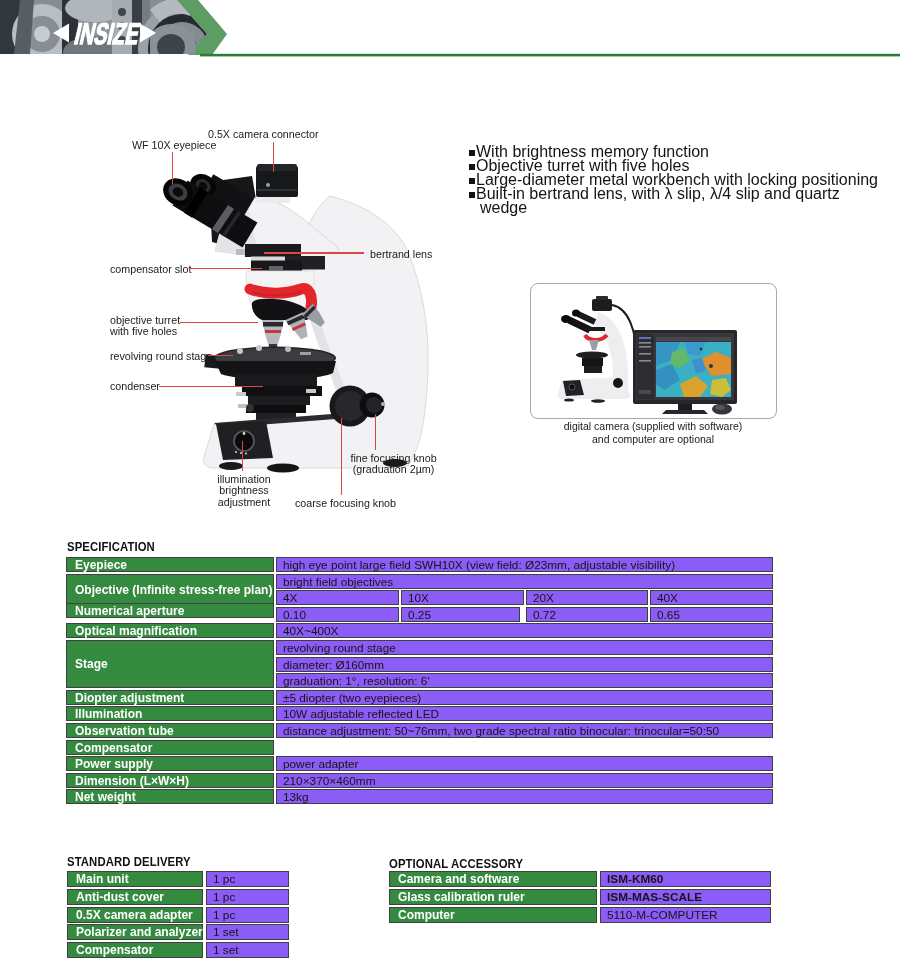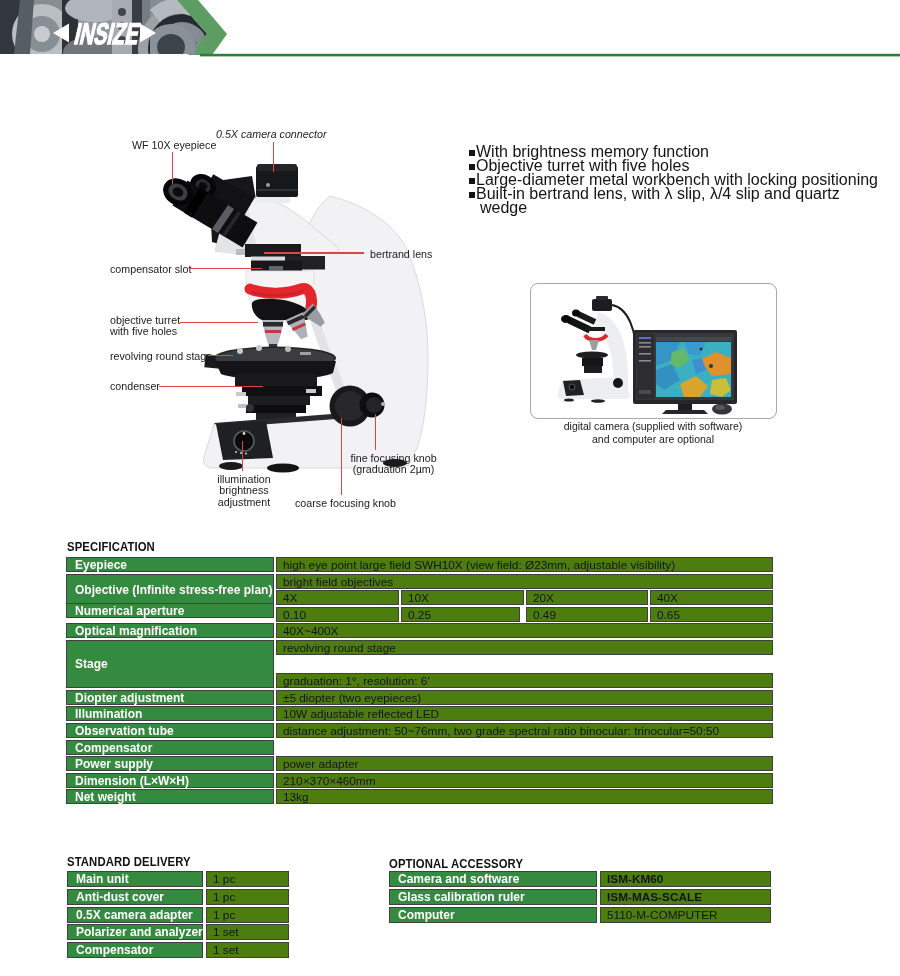--- a/index.html
+++ b/index.html
@@ -4,21 +4,21 @@
 <style>
 html,body{margin:0;padding:0;background:#fff;}
 #page{position:relative;width:900px;height:976px;background:#fff;overflow:hidden;
   font-family:"Liberation Sans",sans-serif;}
 .abs{position:absolute;}
 .lbl{position:absolute;font-size:10.7px;color:#1b1b1b;white-space:nowrap;line-height:11.3px;}
 .rl{position:absolute;background:#e04545;}
 .hd{position:absolute;font-size:12.2px;font-weight:bold;color:#111;letter-spacing:0.1px;transform:scaleX(0.93);transform-origin:0 0;}
 .g{position:absolute;background:#348a3e;border:1px solid #404040;color:#fff;font-weight:bold;
    font-size:12px;padding-left:8px;box-sizing:border-box;display:flex;align-items:center;white-space:nowrap;}
-.v{position:absolute;background:#4d7c0f;border:1px solid #404040;color:#151515;
+.v{position:absolute;background:#8b5cf6;border:1px solid #404040;color:#151515;
    font-size:11.8px;padding-left:6px;box-sizing:border-box;display:flex;align-items:center;white-space:nowrap;}
 .b{font-size:16px;color:#141414;line-height:14px;white-space:nowrap;}
 .sq{display:inline-block;width:6px;height:6px;background:#141414;vertical-align:1.5px;margin-right:1px;}
 </style>
 </head>
 <body>
 <div id="page">
 
 <svg class="abs" style="left:0;top:0" width="900" height="60" viewBox="0 0 900 60">
   <defs>
@@ -171,21 +171,21 @@
   <circle cx="350" cy="406" r="15" fill="#28282c"></circle>
   <circle cx="372" cy="405" r="12.5" fill="#0e0e10"></circle>
   <circle cx="374" cy="405" r="8" fill="#242428"></circle>
   <circle cx="383" cy="404" r="2" fill="#b4b6b9"></circle>
 
   <ellipse cx="231" cy="466" rx="12" ry="4" fill="#1a1a1c"></ellipse>
   <ellipse cx="283" cy="468" rx="16" ry="4.5" fill="#141416"></ellipse>
   <ellipse cx="395" cy="463" rx="12" ry="4" fill="#1a1a1c"></ellipse>
 </svg>
 
-<div class="lbl" style="left:216px;top:129px;font-style:italic;">0.5X camera connector</div>
+<div class="lbl" style="left:208px;top:129px;">0.5X camera connector</div>
 <div class="lbl" style="left:132px;top:140px;">WF 10X eyepiece</div>
 <div class="lbl" style="left:370px;top:249px;">bertrand lens</div>
 <div class="lbl" style="left:110px;top:264px;">compensator slot</div>
 <div class="lbl" style="left:110px;top:315px;">objective turret<br>with five holes</div>
 <div class="lbl" style="left:110px;top:351px;">revolving round stage</div>
 <div class="lbl" style="left:110px;top:381px;">condenser</div>
 <div class="lbl" style="left:345px;top:453px;width:97px;text-align:center;">fine focusing knob<br>(graduation 2µm)</div>
 <div class="lbl" style="left:295px;top:498px;">coarse focusing knob</div>
 <div class="lbl" style="left:204px;top:474px;width:80px;text-align:center;">illumination<br>brightness<br>adjustment</div>
 
@@ -272,24 +272,25 @@
 <div class="g" style="left:66px;top:789px;width:208px;height:15px;">Net weight</div>
 
 <div class="v" style="left:276px;top:557px;width:497px;height:15px;">high eye point large field SWH10X (view field: Ø23mm, adjustable visibility)</div>
 <div class="v" style="left:276px;top:574px;width:497px;height:15px;">bright field objectives</div>
 <div class="v" style="left:276px;top:590px;width:123px;height:15px;">4X</div>
 <div class="v" style="left:401px;top:590px;width:123px;height:15px;">10X</div>
 <div class="v" style="left:526px;top:590px;width:122px;height:15px;">20X</div>
 <div class="v" style="left:650px;top:590px;width:123px;height:15px;">40X</div>
 <div class="v" style="left:276px;top:607px;width:123px;height:15px;">0.10</div>
 <div class="v" style="left:401px;top:607px;width:119px;height:15px;">0.25</div>
-<div class="v" style="left:526px;top:607px;width:122px;height:15px;">0.49</div>
+<div class="v" style="left:526px;top:607px;width:122px;height:15px;">0.72</div>
 <div class="v" style="left:650px;top:607px;width:123px;height:15px;">0.65</div>
 <div class="v" style="left:276px;top:623px;width:497px;height:15px;">40X~400X</div>
 <div class="v" style="left:276px;top:640px;width:497px;height:15px;">revolving round stage</div>
+<div class="v" style="left:276px;top:657px;width:497px;height:15px;">diameter: Ø160mm</div>
 <div class="v" style="left:276px;top:673px;width:497px;height:15px;">graduation: 1°, resolution: 6'</div>
 <div class="v" style="left:276px;top:690px;width:497px;height:15px;">±5 diopter (two eyepieces)</div>
 <div class="v" style="left:276px;top:706px;width:497px;height:15px;">10W adjustable reflected LED</div>
 <div class="v" style="left:276px;top:723px;width:497px;height:15px;">distance adjustment: 50~76mm, two grade spectral ratio binocular: trinocular=50:50</div>
 <div class="v" style="left:276px;top:756px;width:497px;height:15px;">power adapter</div>
 <div class="v" style="left:276px;top:773px;width:497px;height:15px;">210×370×460mm</div>
 <div class="v" style="left:276px;top:789px;width:497px;height:15px;">13kg</div>
 
 <div class="hd" style="left:67px;top:855px;">STANDARD DELIVERY</div>
 <div class="g" style="left:67px;top:871px;width:136px;height:16px;">Main unit</div>

